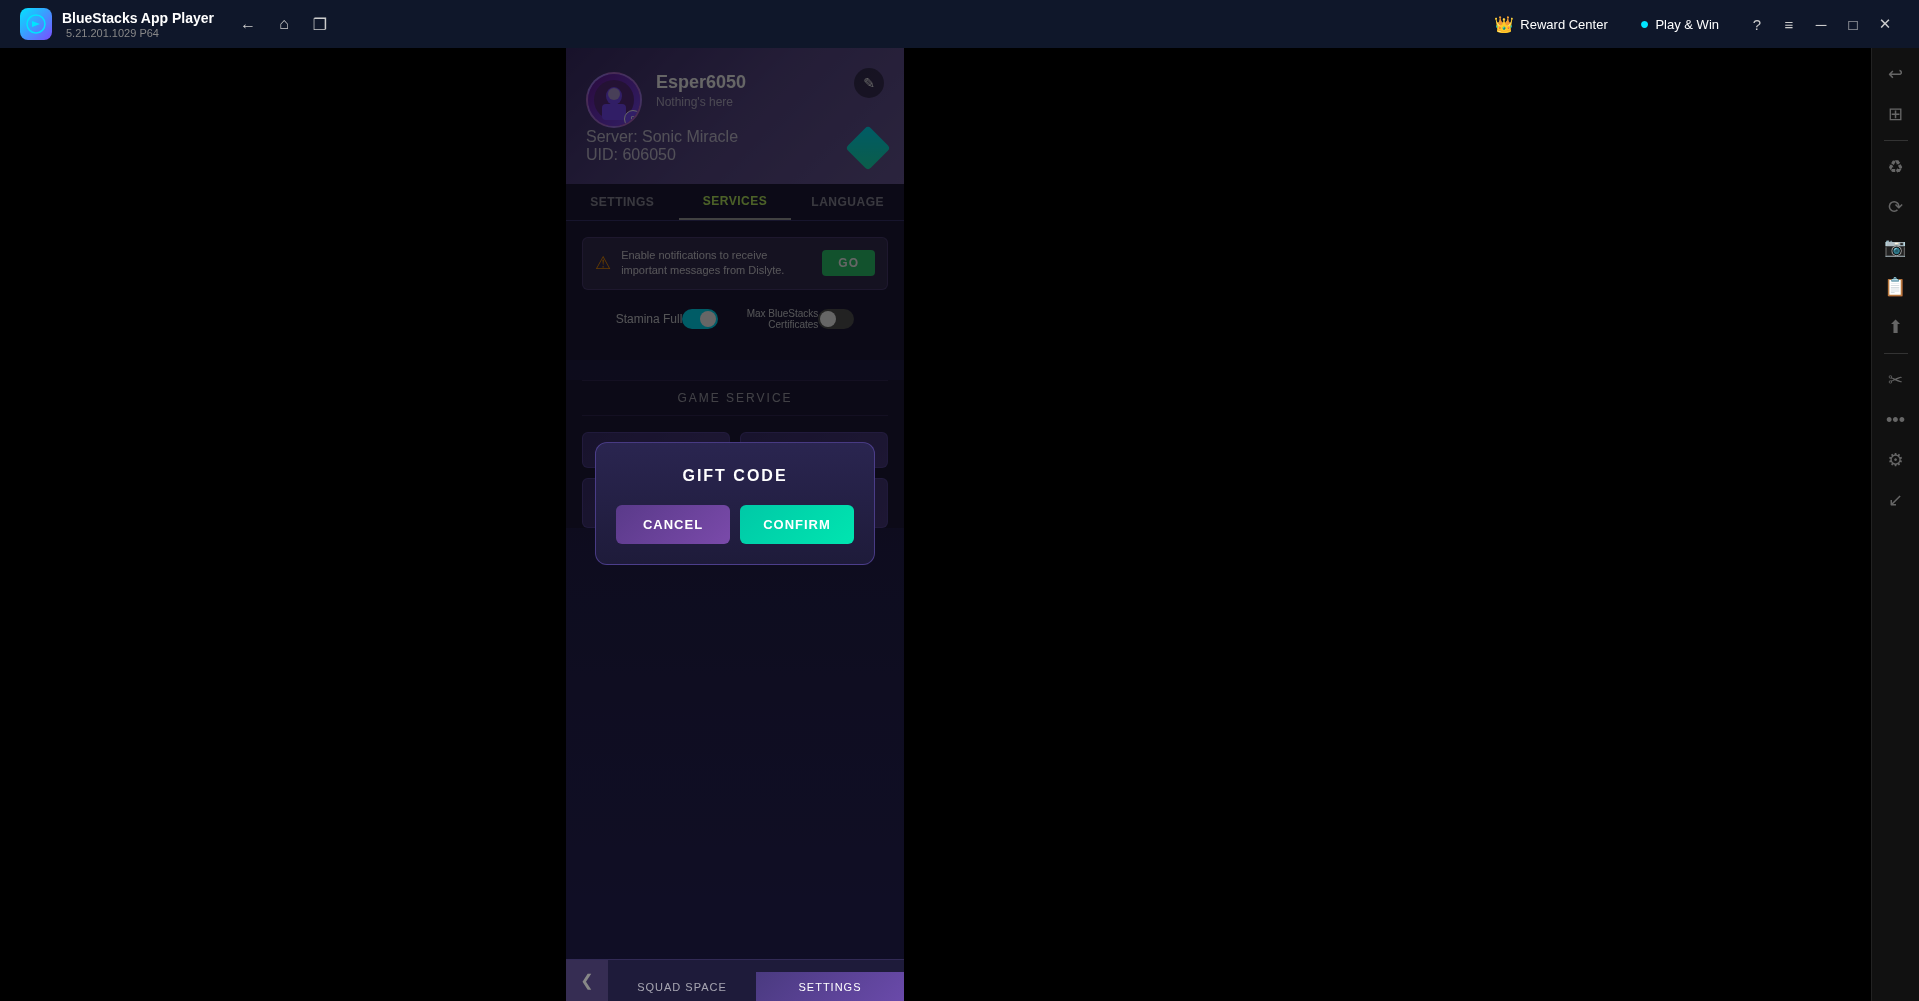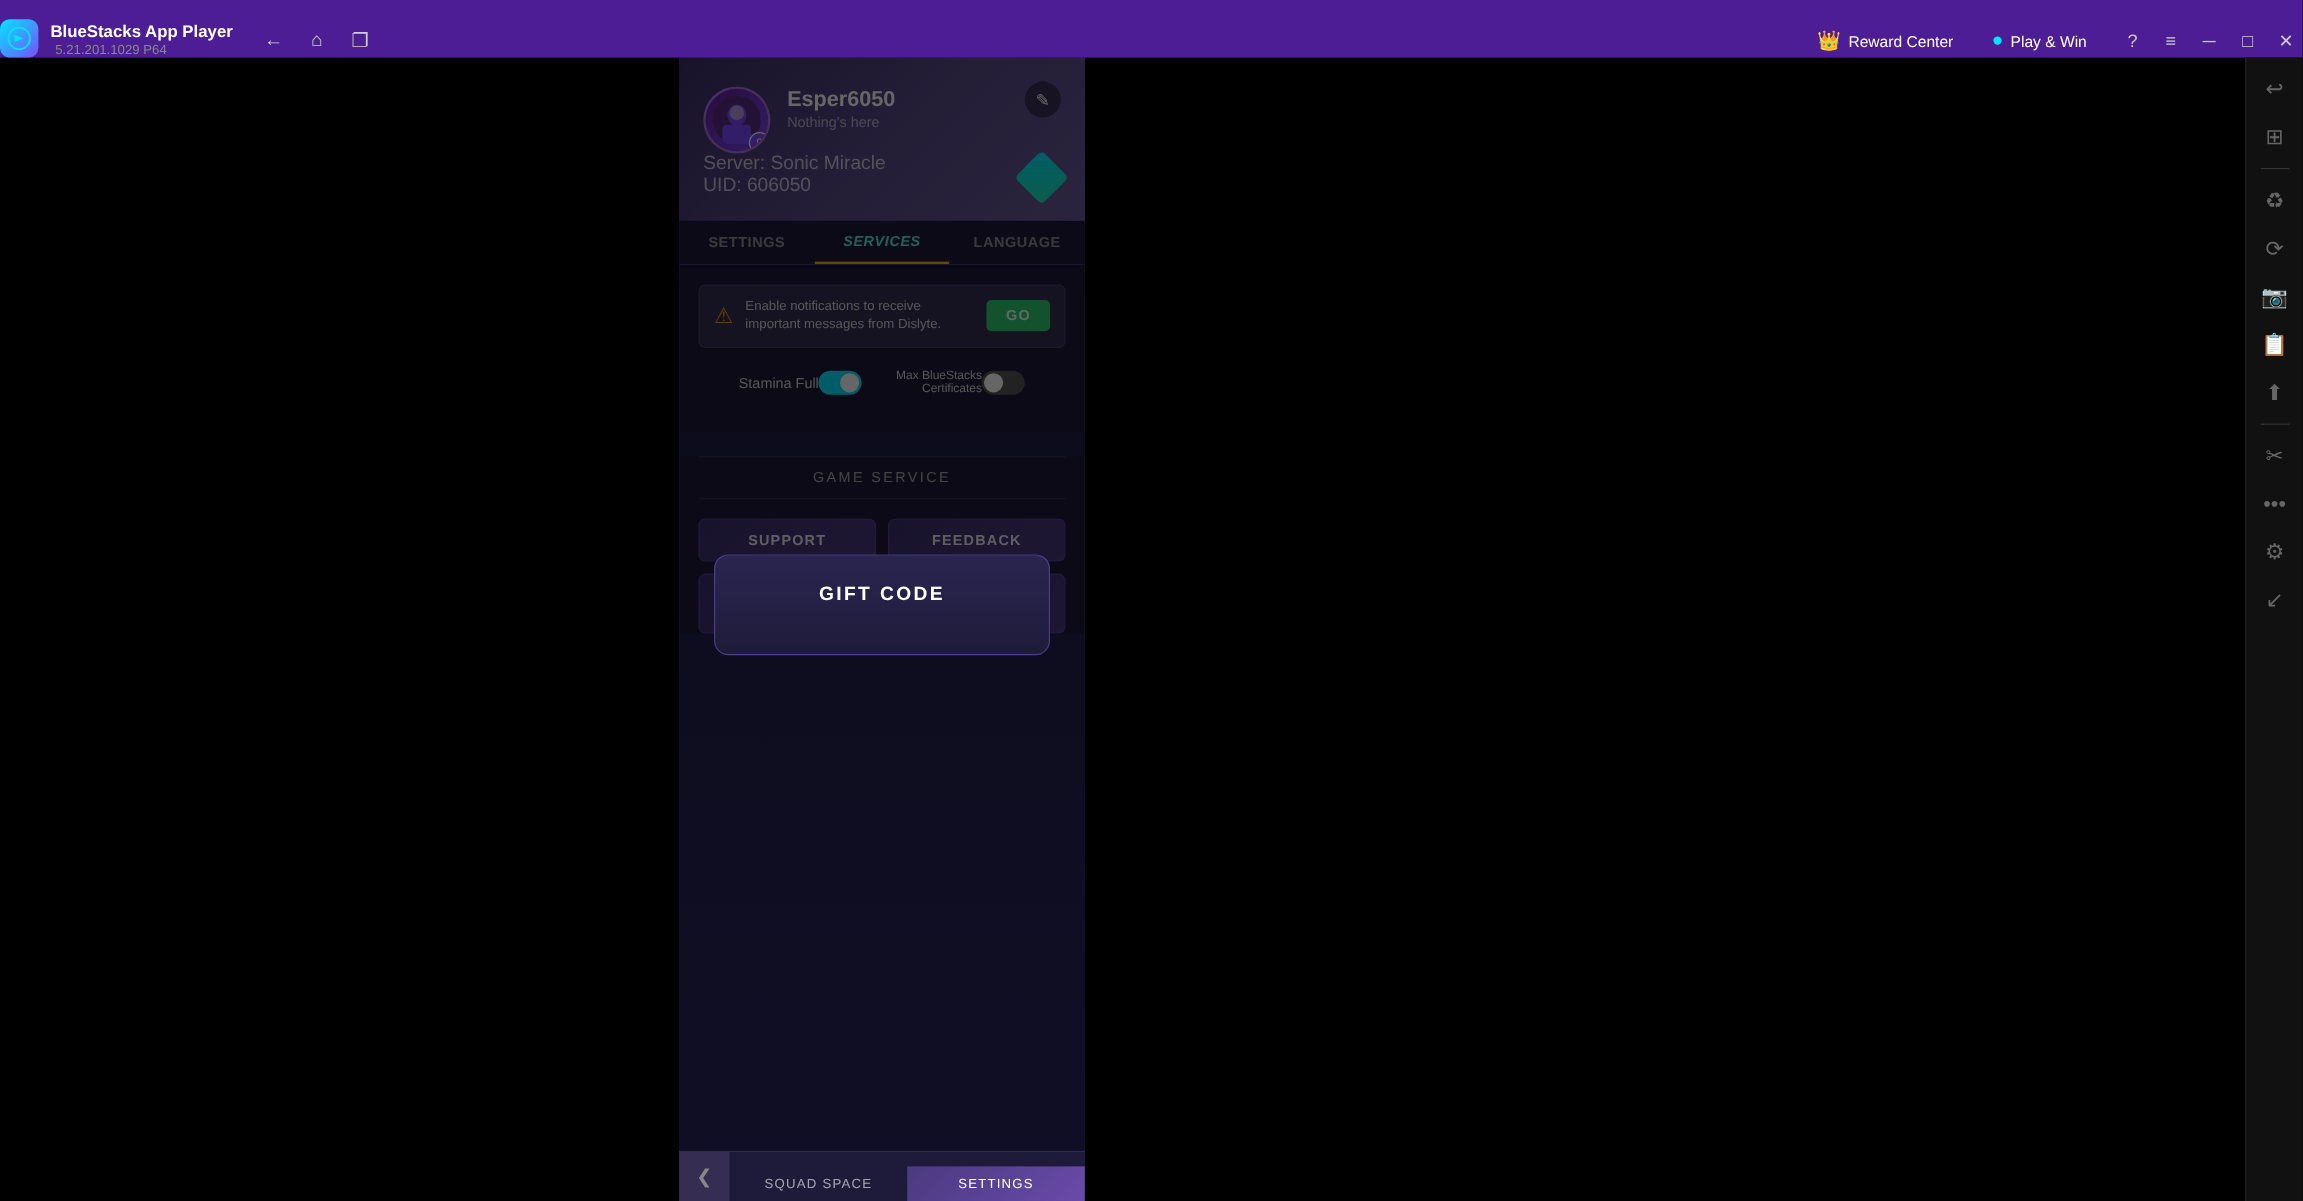--- a/index.html
+++ b/index.html
@@ -10,24 +10,24 @@
       font-family: 'Arial', sans-serif;
       overflow: hidden;
       position: relative;
     }
 
     
     .title-bar {
       position: absolute;
       top: 0; left: 0; right: 0;
       height: 48px;
-      background: #4c1d95;
-      display: flex;
-      align-items: flex-end;
-      padding: 0 0;
+      background: #0f172a;
+      display: flex;
+      align-items: center;
+      padding: 0 20px;
       z-index: 100;
     }
     .title-bar-logo {
       width: 32px; height: 32px;
       background: linear-gradient(135deg, #00e5ff, #7c4dff);
       border-radius: 8px;
       display: flex; align-items: center; justify-content: center;
       font-size: 16px; font-weight: bold; color: #fff;
       margin-right: 10px;
     }
@@ -219,23 +219,22 @@
       text-align: center;
       color: rgba(255,255,255,0.5);
       font-size: 12px;
       font-weight: bold;
       letter-spacing: 0.5px;
       cursor: pointer;
       border: none;
       background: transparent;
     }
     .tab.active {
-      color: #5eead4;
-      border-bottom: 2px solid #eab308;
-      font-style: italic;
+      color: #bef264;
+      border-bottom: 2px solid #a3a3a3;
     }
 
     
     .content-area {
       padding: 16px;
       background: #1e1b3a;
     }
 
     
     .notif-banner {
@@ -585,20 +584,24 @@
         <button class="service-btn">USER AGREEMENT</button>
         <button class="service-btn">GIFT CODE</button>
       </div>
     </div>
 
   </div>
 
   <div class="modal-overlay" style="left:566px; width:338px; top:0; bottom:42px; position:absolute;">
     <div class="modal">
       <div class="modal-title">GIFT  CODE</div>
+      <div class="modal-buttons">
+        <button class="modal-cancel">CANCEL</button>
+        <button class="modal-confirm">CONFIRM</button>
+      </div>
     </div>
   </div>
 
   <div class="bottom-bar">
     <button class="bottom-arrow">❮</button>
     <button class="bottom-tab">SQUAD SPACE</button>
     <button class="bottom-tab active">SETTINGS</button>
   </div>
 
   <div class="right-sidebar">

